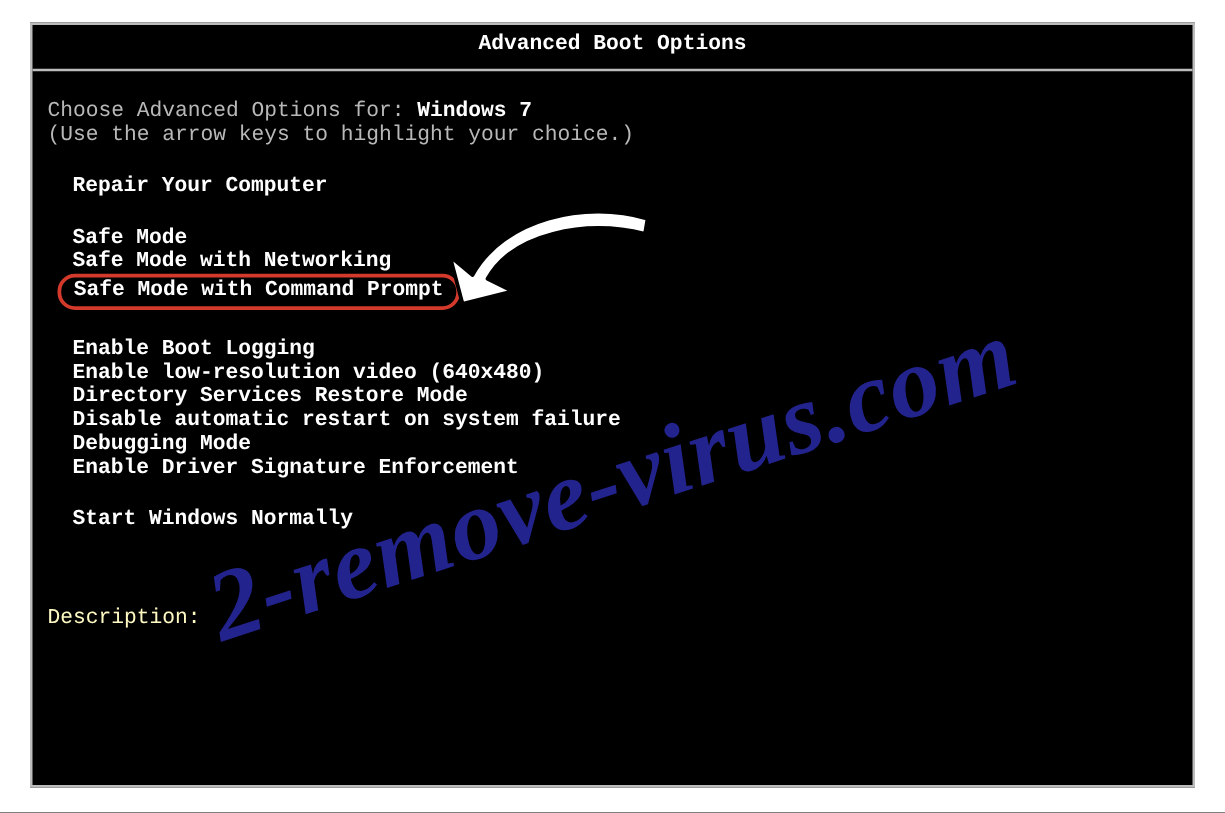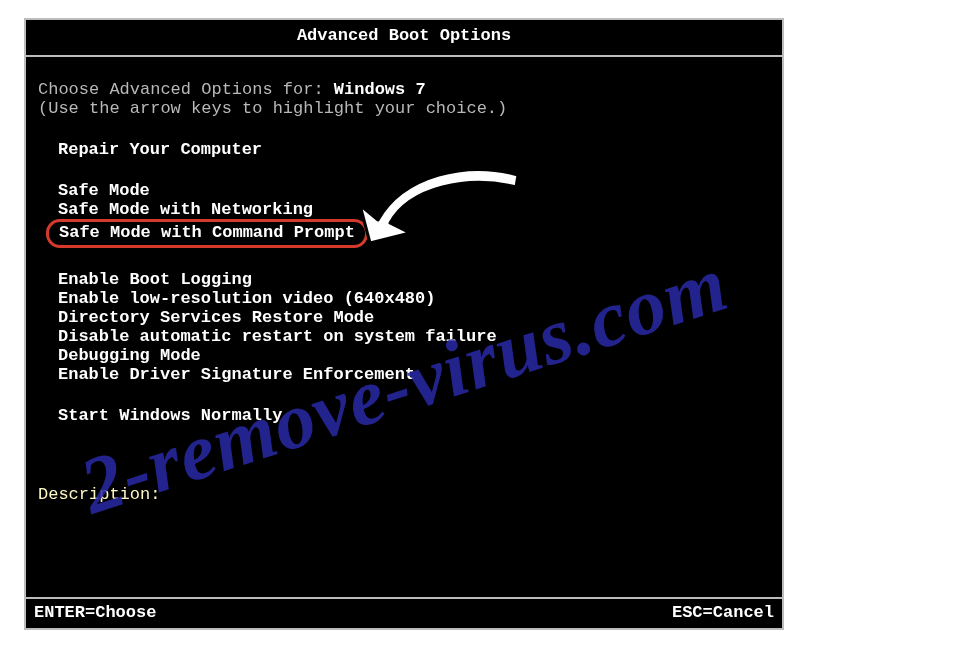--- a/index.html
+++ b/index.html
@@ -7,21 +7,21 @@
   body {
     background: #ffffff;
     font-family: "Courier New", Courier, monospace;
     font-size: 17px;
     position: relative;
   }
   .screen {
     position: absolute;
     top: 18px;
     left: 24px;
-    width: 760px;
+    width: 932px;
     height: 612px;
     background: #000000;
     color: #b8b8b8;
     border: 2px solid #bcbcbc;
   }
   .title-wrap {
     position: absolute;
     top: 0; left: 0; right: 0;
     border-bottom: 2px solid #bcbcbc;
     text-align: center;
@@ -140,24 +140,20 @@
     <div class="group indent">
       <div class="opt">Start Windows Normally</div>
     </div>
 
     <div class="desc-block">
       <div class="desc-label">Description:</div>
     </div>
 
   </div>
 
-  <div class="footer">
-    <span>ENTER=Choose</span>
-    <span>ESC=Cancel</span>
-  </div>
 
   <svg class="arrow" viewBox="0 0 180 90">
     <path d="M170 10
              C 120 -5, 55 10, 30 55
              L 12 40
              L 22 78
              L 62 68
              L 42 58
              C 62 22, 120 10, 168 22
              Z" fill="#ffffff" stroke="#000000" stroke-width="3" stroke-linejoin="round"></path>

